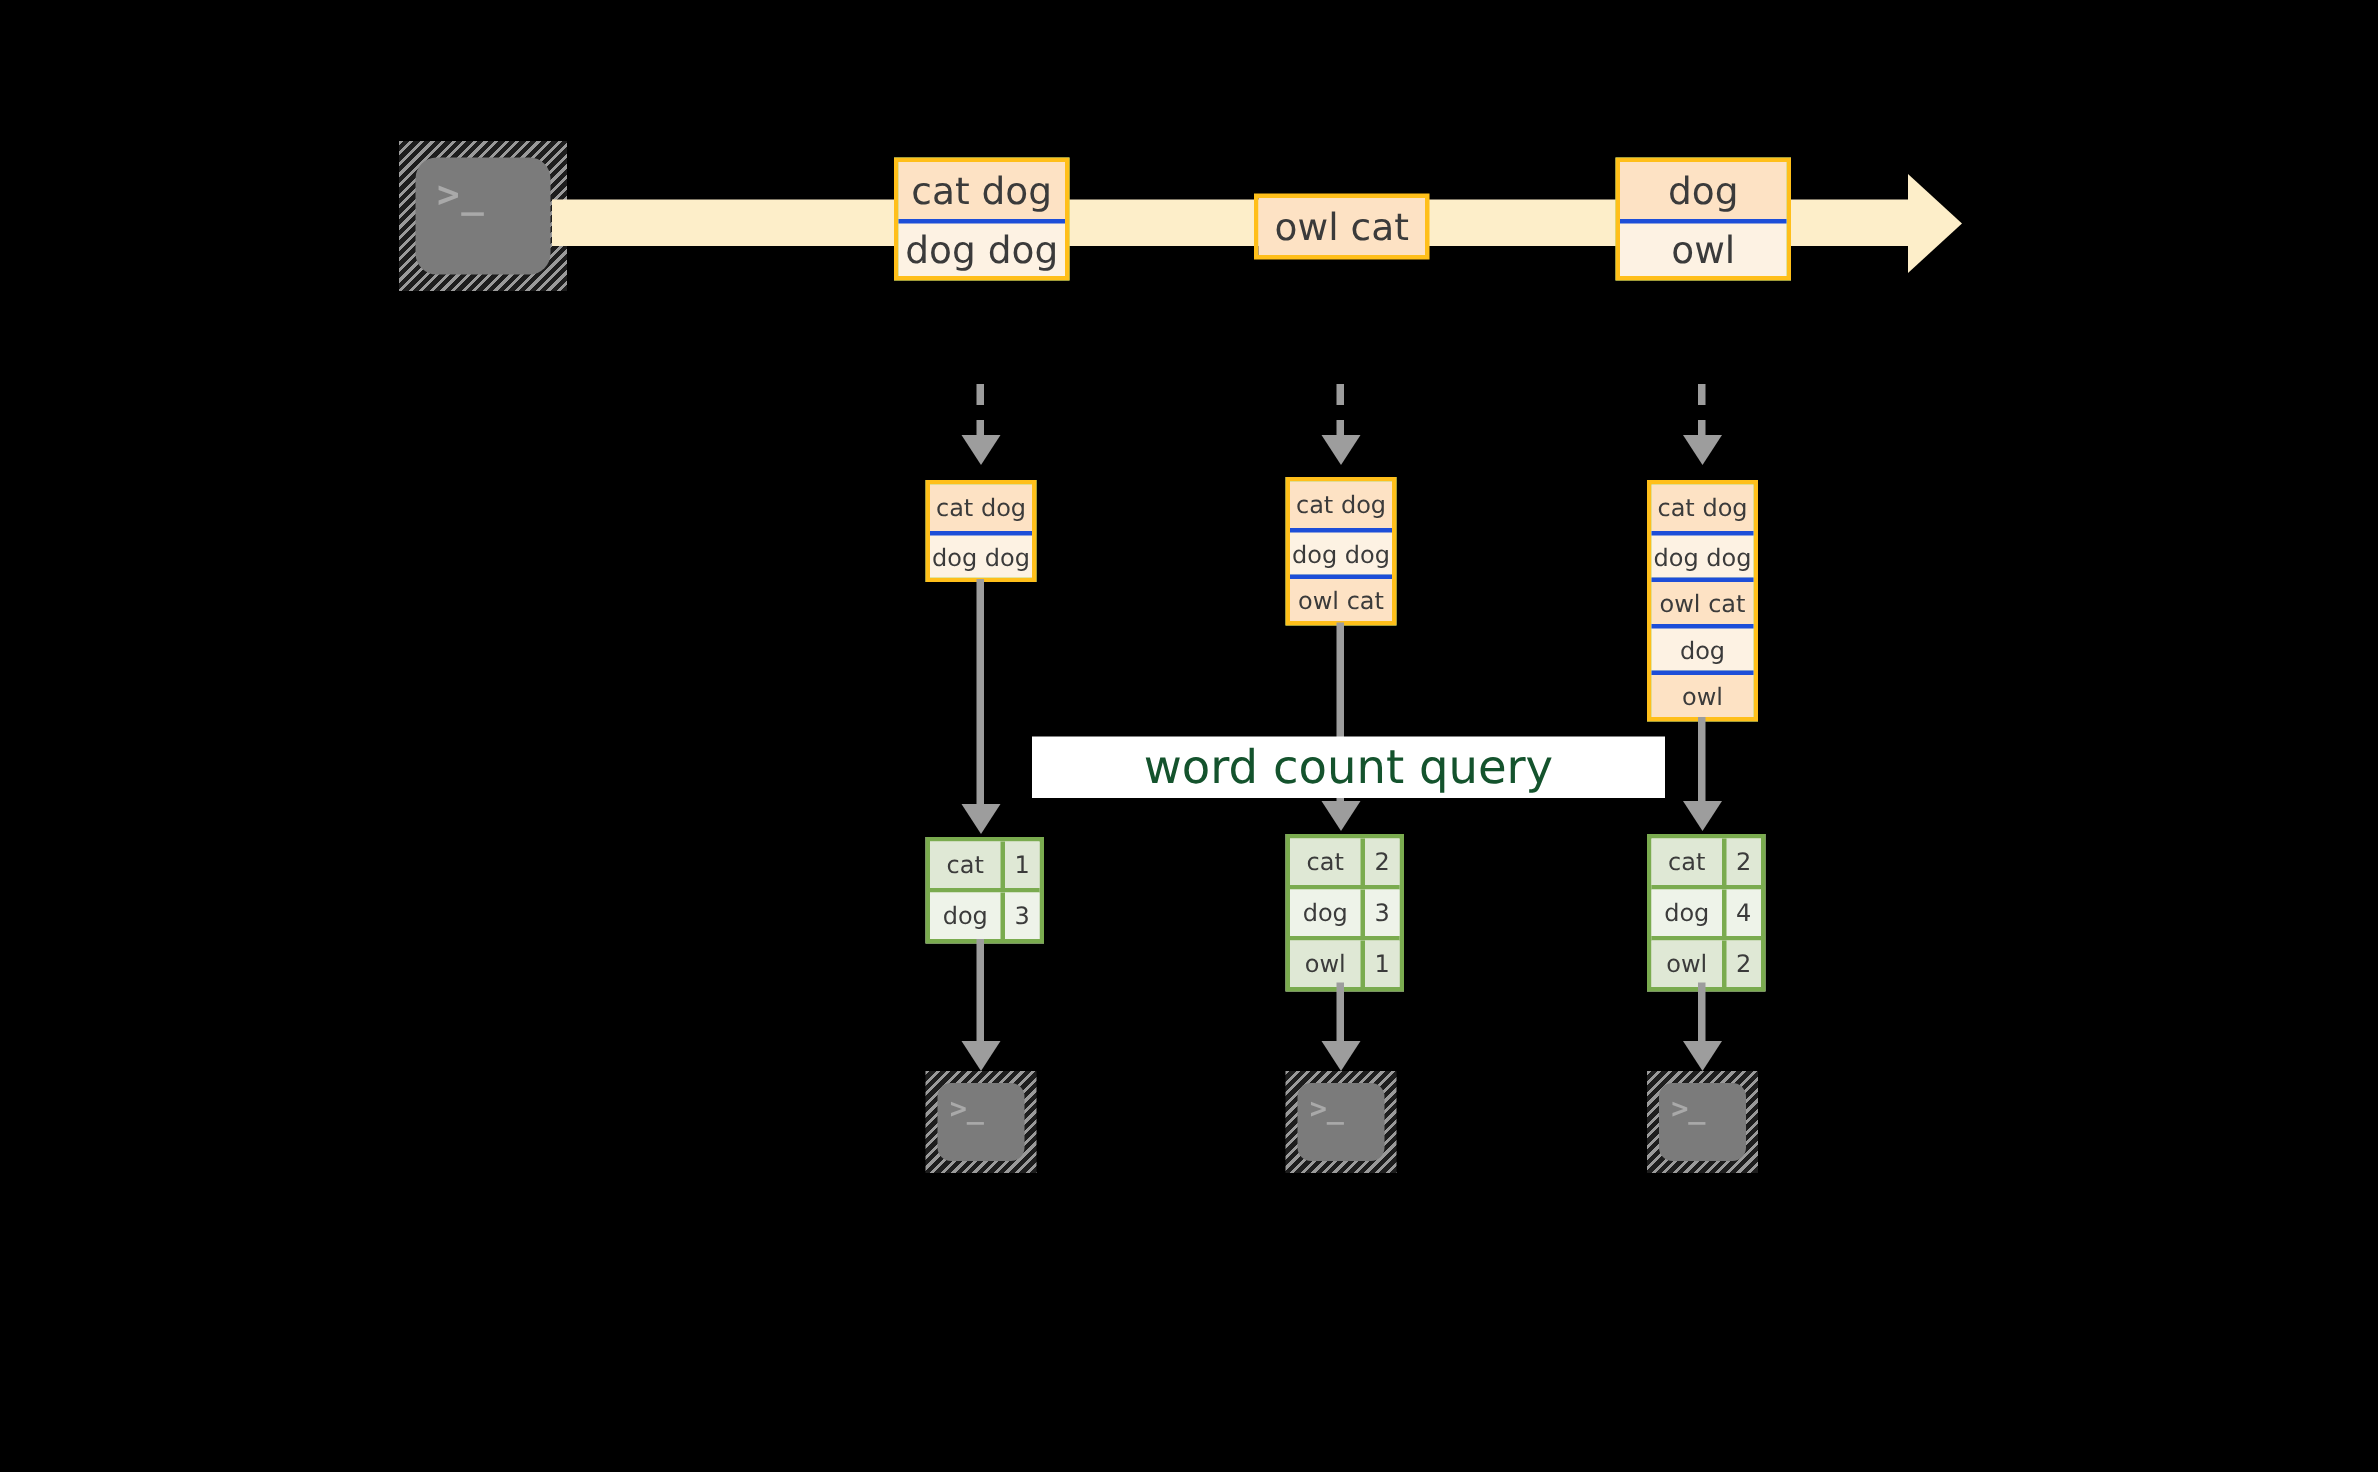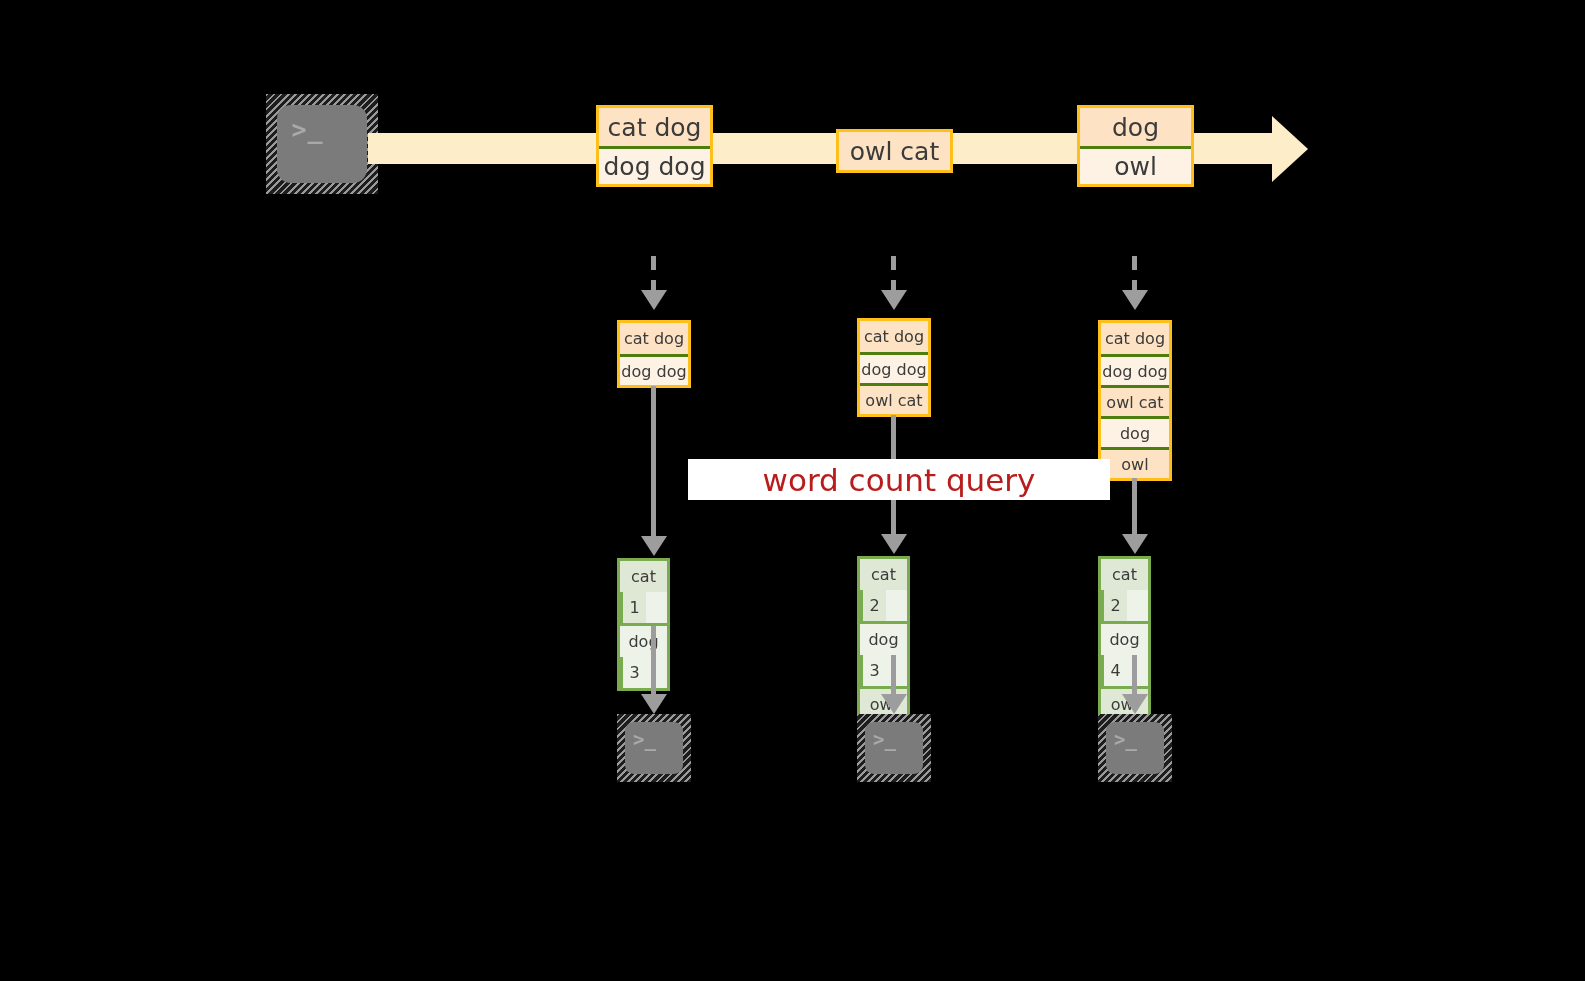--- a/index.html
+++ b/index.html
@@ -86,21 +86,21 @@
   .rec {
     box-sizing: border-box;
     display: flex;
     align-items: center;
     justify-content: center;
     color: #3b3b3b;
     background: #fdf2e3;
     white-space: nowrap;
   }
   .rec.shade { background: #fde2c4; }
-  .rec + .rec { border-top: 3px solid #4d7c0f; }
+  .rec + .rec { border-top: 3px solid #1d4ed8; }
 
   .recgroup.big .rec {
     height: 38px;
     font-size: 25px;
   }
   .recgroup.mini .rec {
     height: 31px;
     font-size: 16px;
   }
 
@@ -109,21 +109,21 @@
   .recgroup.solo .rec { background: #fde2c4; }
 
   
   .counttable {
     position: absolute;
     box-sizing: border-box;
     border: 3px solid #7aab4f;
     background: #eef3e9;
     border-collapse: collapse;
   }
-  .ctrow { display: flex; flex-direction: column; }
+  .ctrow { display: flex; }
   .ctrow + .ctrow { border-top: 3px solid #7aab4f; }
   .ctcell {
     box-sizing: border-box;
     height: 31px;
     display: flex;
     align-items: center;
     color: #3b3b3b;
     font-size: 16px;
     background: #eef3e9;
   }
@@ -154,22 +154,23 @@
     border-top: 20px solid #9d9d9d;
   }
 
   
   .labelband {
     position: absolute;
     background: #ffffff;
     display: flex;
     align-items: center;
     justify-content: center;
-    color: #b91c1c;
+    color: #14532d;
     white-space: nowrap;
+    margin-top: 32px;
   }
 </style>
 </head>
 <body>
 
 <div id="stage">
 
   <div class="terminal" style="left:266px; top:94px; width:112px; height:100px;">
     <div class="inner">
       <span class="prompt" style="font-size:25px;">&gt;_</span>

